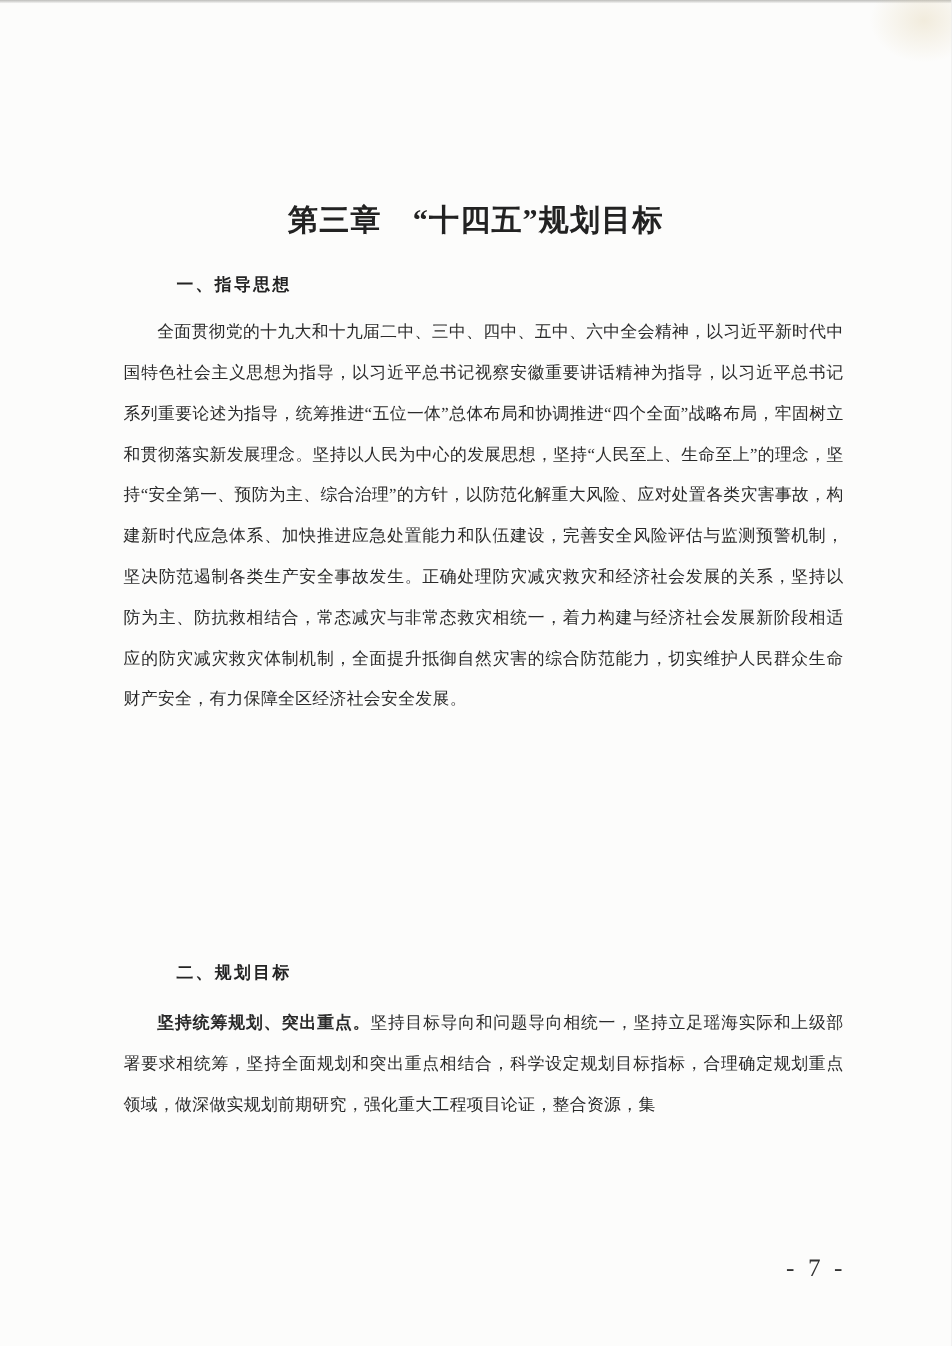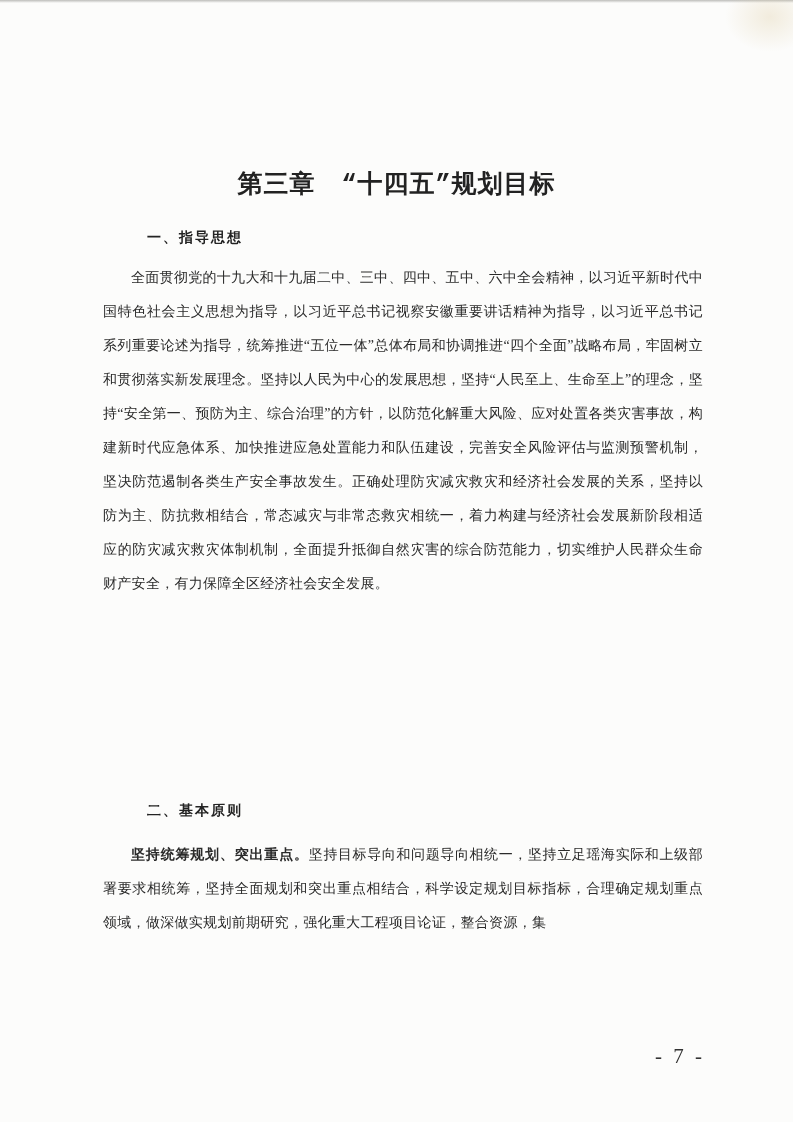--- a/index.html
+++ b/index.html
@@ -30,21 +30,21 @@
     width: 90px; height: 70px;
     border-radius: 50%;
     background: radial-gradient(closest-side, rgba(222,205,165,0.35), rgba(222,205,165,0));
   }
   .doc-title {
     position: absolute;
     top: 150px;
     left: 0;
     width: 100%;
     text-align: center;
-    font-family: Liberation Mono, monospace;
+    font-family: Liberation Serif, serif;
     font-weight: bold;
     font-size: 25px;
     letter-spacing: 1px;
     color: #222;
   }
   .content {
     position: absolute;
     left: 103px;
     width: 600px;
     top: 0;
@@ -69,21 +69,21 @@
     line-height: 34px;
     text-align: justify;
     text-indent: 2em;
     letter-spacing: 0.3px;
     color: #2a2a2a;
   }
   .para-1 { top: 261px; }
   .para-2 { top: 837px; }
   .lead-bold {
     font-weight: bold;
-    font-family: Liberation Sans, sans-serif;
+    font-family: Liberation Serif, serif;
     letter-spacing: 0.5px;
   }
   .page-number {
     position: absolute;
     top: 1044px;
     left: 655px;
     font-size: 21px;
     letter-spacing: 3px;
     color: #333;
     font-family: "Liberation Serif", "DejaVu Serif", serif;
@@ -97,19 +97,19 @@
   <div class="scan-smudge"></div>
 
   <h1 class="doc-title">第三章　“十四五”规划目标</h1>
 
   <div class="content">
 
     <h2 class="section-heading heading-1">一、指导思想</h2>
 
     <p class="para para-1">全面贯彻党的十九大和十九届二中、三中、四中、五中、六中全会精神，以习近平新时代中国特色社会主义思想为指导，以习近平总书记视察安徽重要讲话精神为指导，以习近平总书记系列重要论述为指导，统筹推进“五位一体”总体布局和协调推进“四个全面”战略布局，牢固树立和贯彻落实新发展理念。坚持以人民为中心的发展思想，坚持“人民至上、生命至上”的理念，坚持“安全第一、预防为主、综合治理”的方针，以防范化解重大风险、应对处置各类灾害事故，构建新时代应急体系、加快推进应急处置能力和队伍建设，完善安全风险评估与监测预警机制，坚决防范遏制各类生产安全事故发生。正确处理防灾减灾救灾和经济社会发展的关系，坚持以防为主、防抗救相结合，常态减灾与非常态救灾相统一，着力构建与经济社会发展新阶段相适应的防灾减灾救灾体制机制，全面提升抵御自然灾害的综合防范能力，切实维护人民群众生命财产安全，有力保障全区经济社会安全发展。</p>
 
-    <h2 class="section-heading heading-2">二、基本原则</h2>
+    <h2 class="section-heading heading-2">二、规划目标</h2>
 
     <p class="para para-2"><span class="lead-bold">坚持统筹规划、突出重点。</span><span>坚持目标导向和问题导向相统一，坚持立足瑶海实际和上级部署要求相统筹，坚持全面规划和突出重点相结合，科学设定规划目标指标，合理确定规划重点领域，做深做实规划前期研究，强化重大工程项目论证，整合资源，集</span></p>
   </div>
 
   <div class="page-number">- 7 -</div>
 </div>
 
 </body></html>

